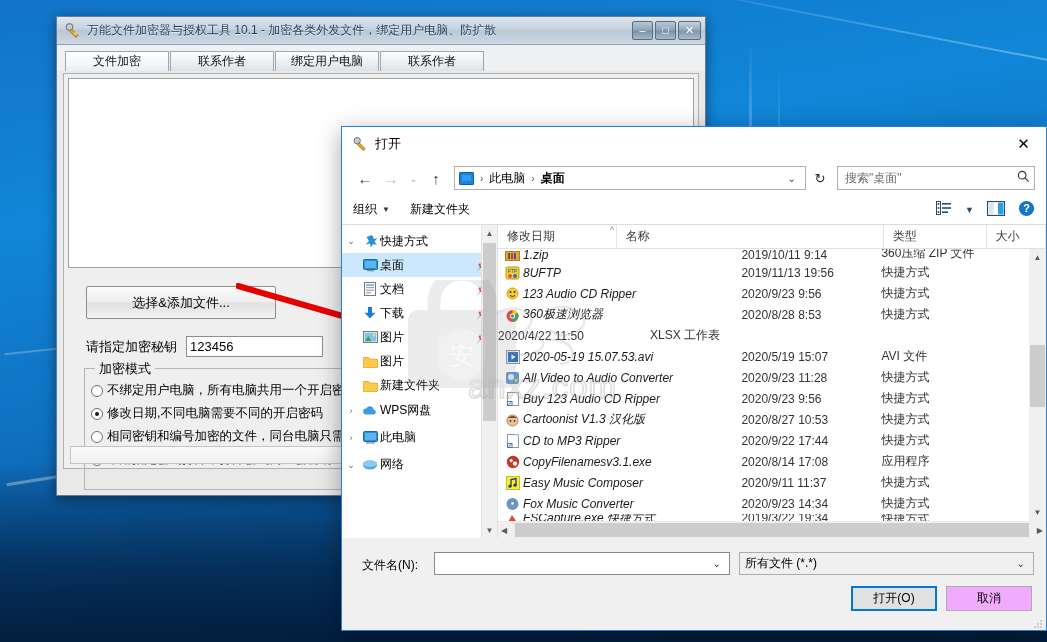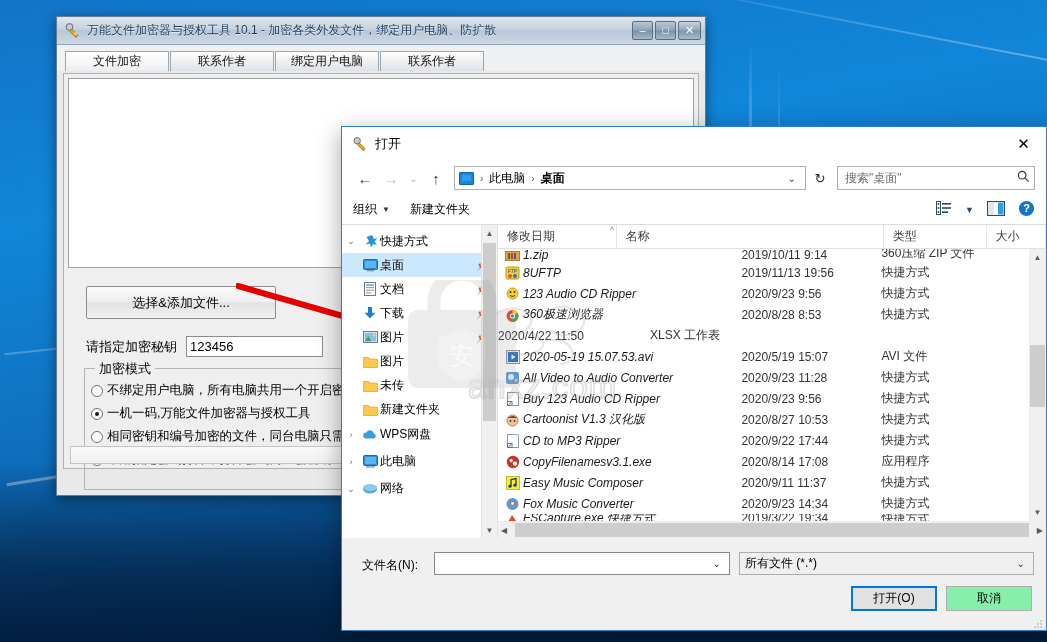--- a/index.html
+++ b/index.html
@@ -274,21 +274,21 @@
   #dlg .bottom { position: absolute; left: 0; right: 0; bottom: 0; height: 92px; background: #f0f0f0; }
   #dlg .combo {
     height: 23px; border: 1px solid #8a8a8a; background: #fff;
     display: flex; align-items: center; padding: 0 2px 0 5px; font-size: 12px;
   }
   #dlg .combo .cv { flex: 1 1 auto; white-space: nowrap; overflow: hidden; }
   #dlg .combo .cd { padding: 0 6px; font-size: 10px; color: #333; }
   #dlg .btnrow { position: absolute; right: 14px; top: 48px; display: flex; gap: 9px; }
   #dlg .dbtn {
     width: 86px; height: 25px; font-size: 12px; color: #000;
-    background: #86efac; border: 1px solid #adadad;
+    background: #f0abfc; border: 1px solid #adadad;
     display: flex; align-items: center; justify-content: center;
   }
   #dlg .dbtn.primary { border: 2px solid #0078d7; background: #e1e1e1; }
   #dlg .grip { position: absolute; right: 3px; bottom: 2px; width: 10px; height: 10px; }
 
   
   #wm { position: absolute; left: 400px; top: 280px; width: 270px; height: 140px; pointer-events: none; opacity: .30; }
 </style>
 </head>
 <body>
@@ -341,21 +341,21 @@
 
     <div class="groupbox">
       <span class="grouptitle">加密模式</span>
       <div style="padding-top:10px">
         <div class="radio-row">
           <span class="radio"></span>
           <span>不绑定用户电脑，所有电脑共用一个开启密码</span>
         </div>
         <div class="radio-row">
           <span class="radio on"></span>
-          <span>一机一码,万能文件加密器与授权工具</span>
+          <span>修改日期,不同电脑需要不同的开启密码</span>
         </div>
         <div class="radio-row">
           <span class="radio"></span>
           <span>相同密钥和编号加密的文件，同台电脑只需认证</span>
         </div>
         <div class="radio-row">
           <span class="radio"></span>
           <span>采用指定密码打开，打开密码同加密秘钥一样</span>
         </div>
       </div>
@@ -519,29 +519,20 @@
       <div class="titem">
         <span class="chev none">›</span>
         <span class="ticon">
           <svg width="15" height="13" viewBox="0 0 15 13">
             <path d="M0.5 2.5 h5 l1.3 1.6 h7.7 v8.4 h-14 Z" fill="#fcc94a" stroke="#e0a82e" stroke-width=".8"></path>
           </svg>
         </span>
         <span>图片</span>
       </div>
 
-      <div class="titem">
-        <span class="chev none">›</span>
-        <span class="ticon">
-          <svg width="15" height="13" viewBox="0 0 15 13">
-            <path d="M0.5 2.5 h5 l1.3 1.6 h7.7 v8.4 h-14 Z" fill="#fcc94a" stroke="#e0a82e" stroke-width=".8"></path>
-          </svg>
-        </span>
-        <span>未传</span>
-      </div>
 
       <div class="titem">
         <span class="chev none">›</span>
         <span class="ticon">
           <svg width="15" height="13" viewBox="0 0 15 13">
             <path d="M0.5 2.5 h5 l1.3 1.6 h7.7 v8.4 h-14 Z" fill="#fcc94a" stroke="#e0a82e" stroke-width=".8"></path>
           </svg>
         </span>
         <span>新建文件夹</span>
       </div>

